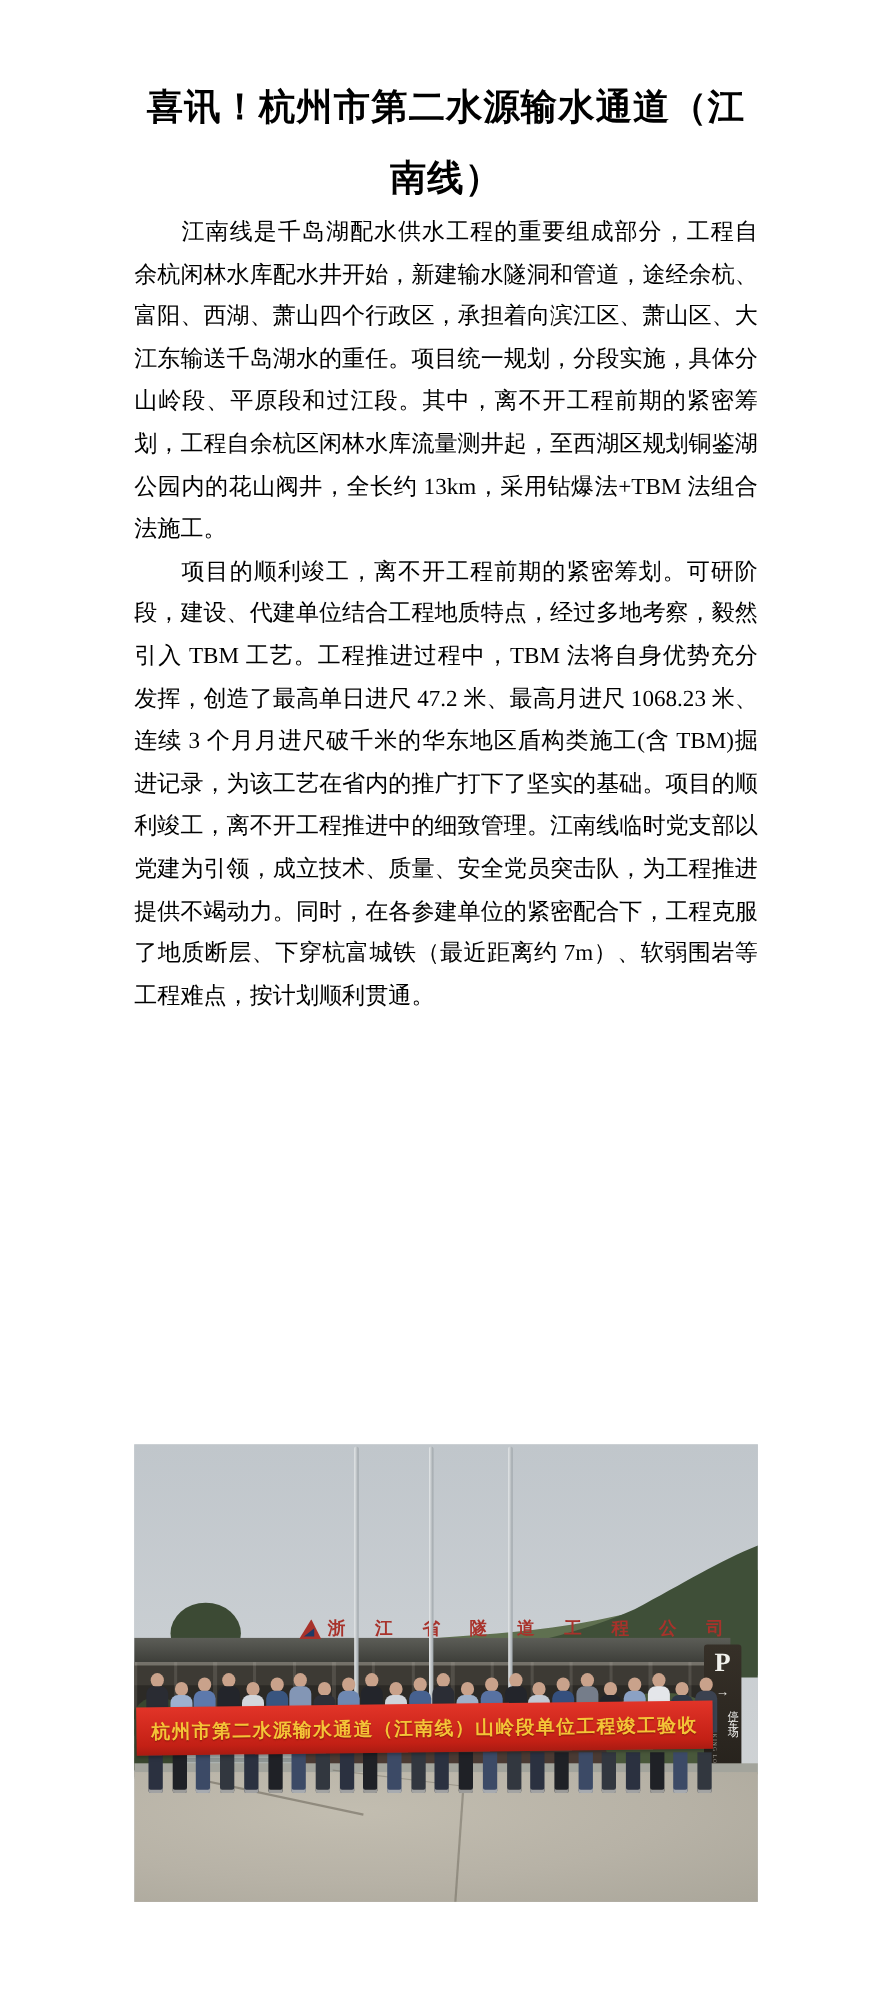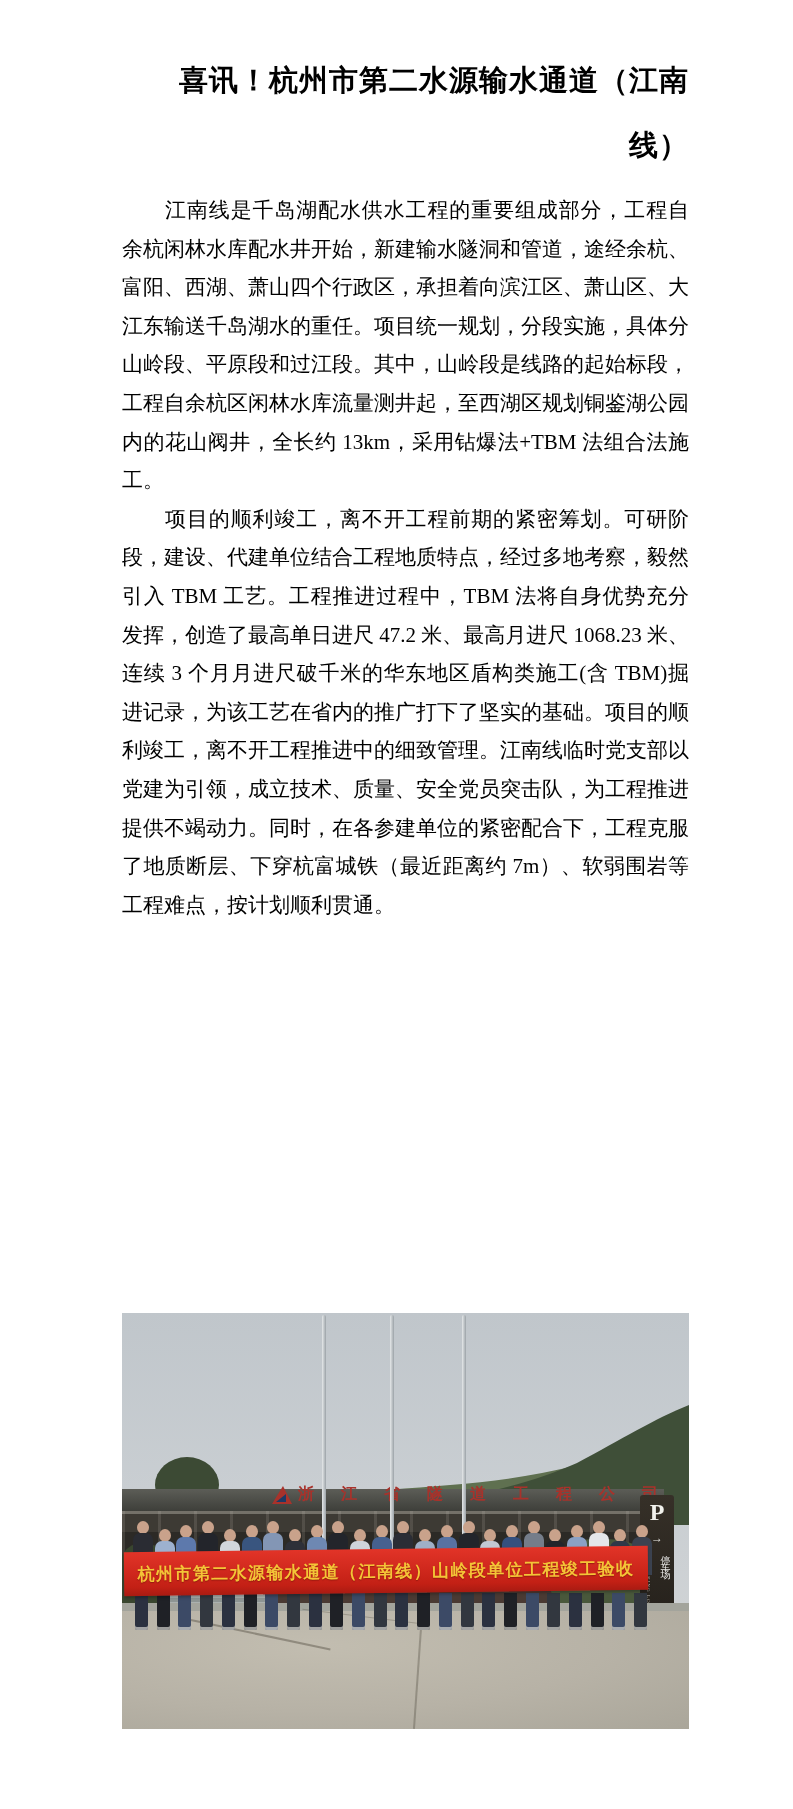--- a/index.html
+++ b/index.html
@@ -1,35 +1,35 @@
 <!DOCTYPE html>
 <html><head>
 <meta charset="utf-8">
 <style>
   html,body{margin:0;padding:0;background:#fff;}
   .page{position:relative;width:793px;height:1809px;background:#ffffff;overflow:hidden;
         font-family:"Liberation Serif","DejaVu Serif",serif;color:#000;}
   
-  .title{position:absolute;top:48px;left:122px;width:567px;margin:0;text-align:right;
-         font-size:29px;font-weight:bold;line-height:65px;letter-spacing:1px;}
+  .title{position:absolute;top:66px;left:122px;width:567px;margin:0;text-align:center;
+         font-size:33px;font-weight:bold;line-height:65px;letter-spacing:1px;}
   .tline{display:block;}
   .content{position:absolute;top:191px;left:122px;width:567px;font-size:21px;
            line-height:38.6px;text-align:justify;text-justify:inter-ideograph;}
   .content p{margin:0;text-indent:2.05em;}
   .content p.first{text-indent:2.7em;}
   
   .photo{position:absolute;left:122px;top:1313px;width:567px;height:416px;overflow:hidden;background:#c8cdd1;}
   .photo *{position:absolute;}
   .sky{left:0;top:0;width:567px;height:320px;background:linear-gradient(180deg,#c0c6cb 0%,#c9ced2 55%,#d0d3d5 100%);}
   .mtn-svg{left:0;top:0;width:567px;height:240px;}
   .roof{left:0;top:176px;width:542px;height:22px;background:linear-gradient(180deg,#5c5d57,#3e3f3a);}
   .facade{left:0;top:198px;width:542px;height:64px;background:#37342f;border-top:3px solid rgba(205,200,188,.45);
           background-image:repeating-linear-gradient(90deg,rgba(235,228,215,.12) 0 3px,rgba(0,0,0,0) 3px 36px),
                            linear-gradient(180deg,#3d3a34 0 18px,#2c2a26 18px 64px);}
-  .roof-sign{left:150px;top:171px;width:380px;height:24px;font-family:Liberation Serif, serif;}
+  .roof-sign{left:150px;top:157px;width:380px;height:24px;font-family:Liberation Serif, serif;}
   .roof-logo{left:0;top:2px;width:20px;height:18px;background:#a8322b;clip-path:polygon(55% 0,100% 100%,0 100%);}
   .roof-logo-inner{left:4px;top:10px;width:10px;height:8px;background:#1e3a66;clip-path:polygon(0 100%,100% 0,100% 100%);}
   .roof-sign-text{left:26px;top:0;white-space:nowrap;font-size:16px;font-weight:bold;color:#a8322b;letter-spacing:27px;}
   .pole{top:2px;width:4px;height:254px;background:linear-gradient(90deg,#e6e9ea,#9ba2a7);border-radius:2px;}
   .pole1{left:200px;} .pole2{left:268px;height:258px;} .pole3{left:340px;}
   .steps-left{left:0;top:250px;width:158px;height:54px;
               background:repeating-linear-gradient(180deg,#abb1af 0 9px,#8e9593 9px 13px);}
   .mid-wall{left:150px;top:246px;width:322px;height:50px;background:#4a3a33;border-top:3px solid #989b94;}
   .bush-left{left:-6px;top:230px;width:54px;height:78px;border-radius:45%;background:#39462f;}
   .green-right{left:428px;top:226px;width:112px;height:82px;border-radius:40% 50% 35% 45%;background:#49583b;}
@@ -60,21 +60,21 @@
 </head>
 <body>
 
 <div class="page">
 
   <h1 class="title">
     <span class="tline">喜讯！杭州市第二水源输水通道（江南线）</span>
   </h1>
 
   <div class="content">
-    <p>江南线是千岛湖配水供水工程的重要组成部分，工程自余杭闲林水库配水井开始，新建输水隧洞和管道，途经余杭、富阳、西湖、萧山四个行政区，承担着向滨江区、萧山区、大江东输送千岛湖水的重任。项目统一规划，分段实施，具体分山岭段、平原段和过江段。其中，山岭段是线路的起始标段，工程自余杭区闲林水库流量测井起，至西湖区规划铜鉴湖公园内的花山阀井，全长约 13km，采用钻爆法+TBM 法组合法施工。</p>
+    <p>江南线是千岛湖配水供水工程的重要组成部分，工程自余杭闲林水库配水井开始，新建输水隧洞和管道，途经余杭、富阳、西湖、萧山四个行政区，承担着向滨江区、萧山区、大江东输送千岛湖水的重任。项目统一规划，分段实施，具体分山岭段、平原段和过江段。其中，离不开工程前期的紧密筹划，工程自余杭区闲林水库流量测井起，至西湖区规划铜鉴湖公园内的花山阀井，全长约 13km，采用钻爆法+TBM 法组合法施工。</p>
     <p>项目的顺利竣工，离不开工程前期的紧密筹划。可研阶段，建设、代建单位结合工程地质特点，经过多地考察，毅然引入 TBM 工艺。工程推进过程中，TBM 法将自身优势充分发挥，创造了最高单日进尺 47.2 米、最高月进尺 1068.23 米、连续 3 个月月进尺破千米的华东地区盾构类施工(含 TBM)掘进记录，为该工艺在省内的推广打下了坚实的基础。项目的顺利竣工，离不开工程推进中的细致管理。江南线临时党支部以党建为引领，成立技术、质量、安全党员突击队，为工程推进提供不竭动力。同时，在各参建单位的紧密配合下，工程克服了地质断层、下穿杭富城铁（最近距离约 7m）、软弱围岩等工程难点，按计划顺利贯通。</p>
   </div>
 
   <div class="photo">
     <div class="sky"></div>
 
     <svg class="mtn-svg" viewBox="0 0 567 240" xmlns="http://www.w3.org/2000/svg">
       <ellipse cx="65" cy="172" rx="32" ry="28" fill="#3c4a34"></ellipse>
       <path d="M140,194 C240,172 330,178 420,160 C480,148 520,134 567,114 L567,210 L140,210 Z" fill="#5f7050"></path>
       <path d="M567,92 C532,106 500,126 455,150 C415,168 362,182 305,190 L305,212 L567,212 Z" fill="#3f4f38"></path>

